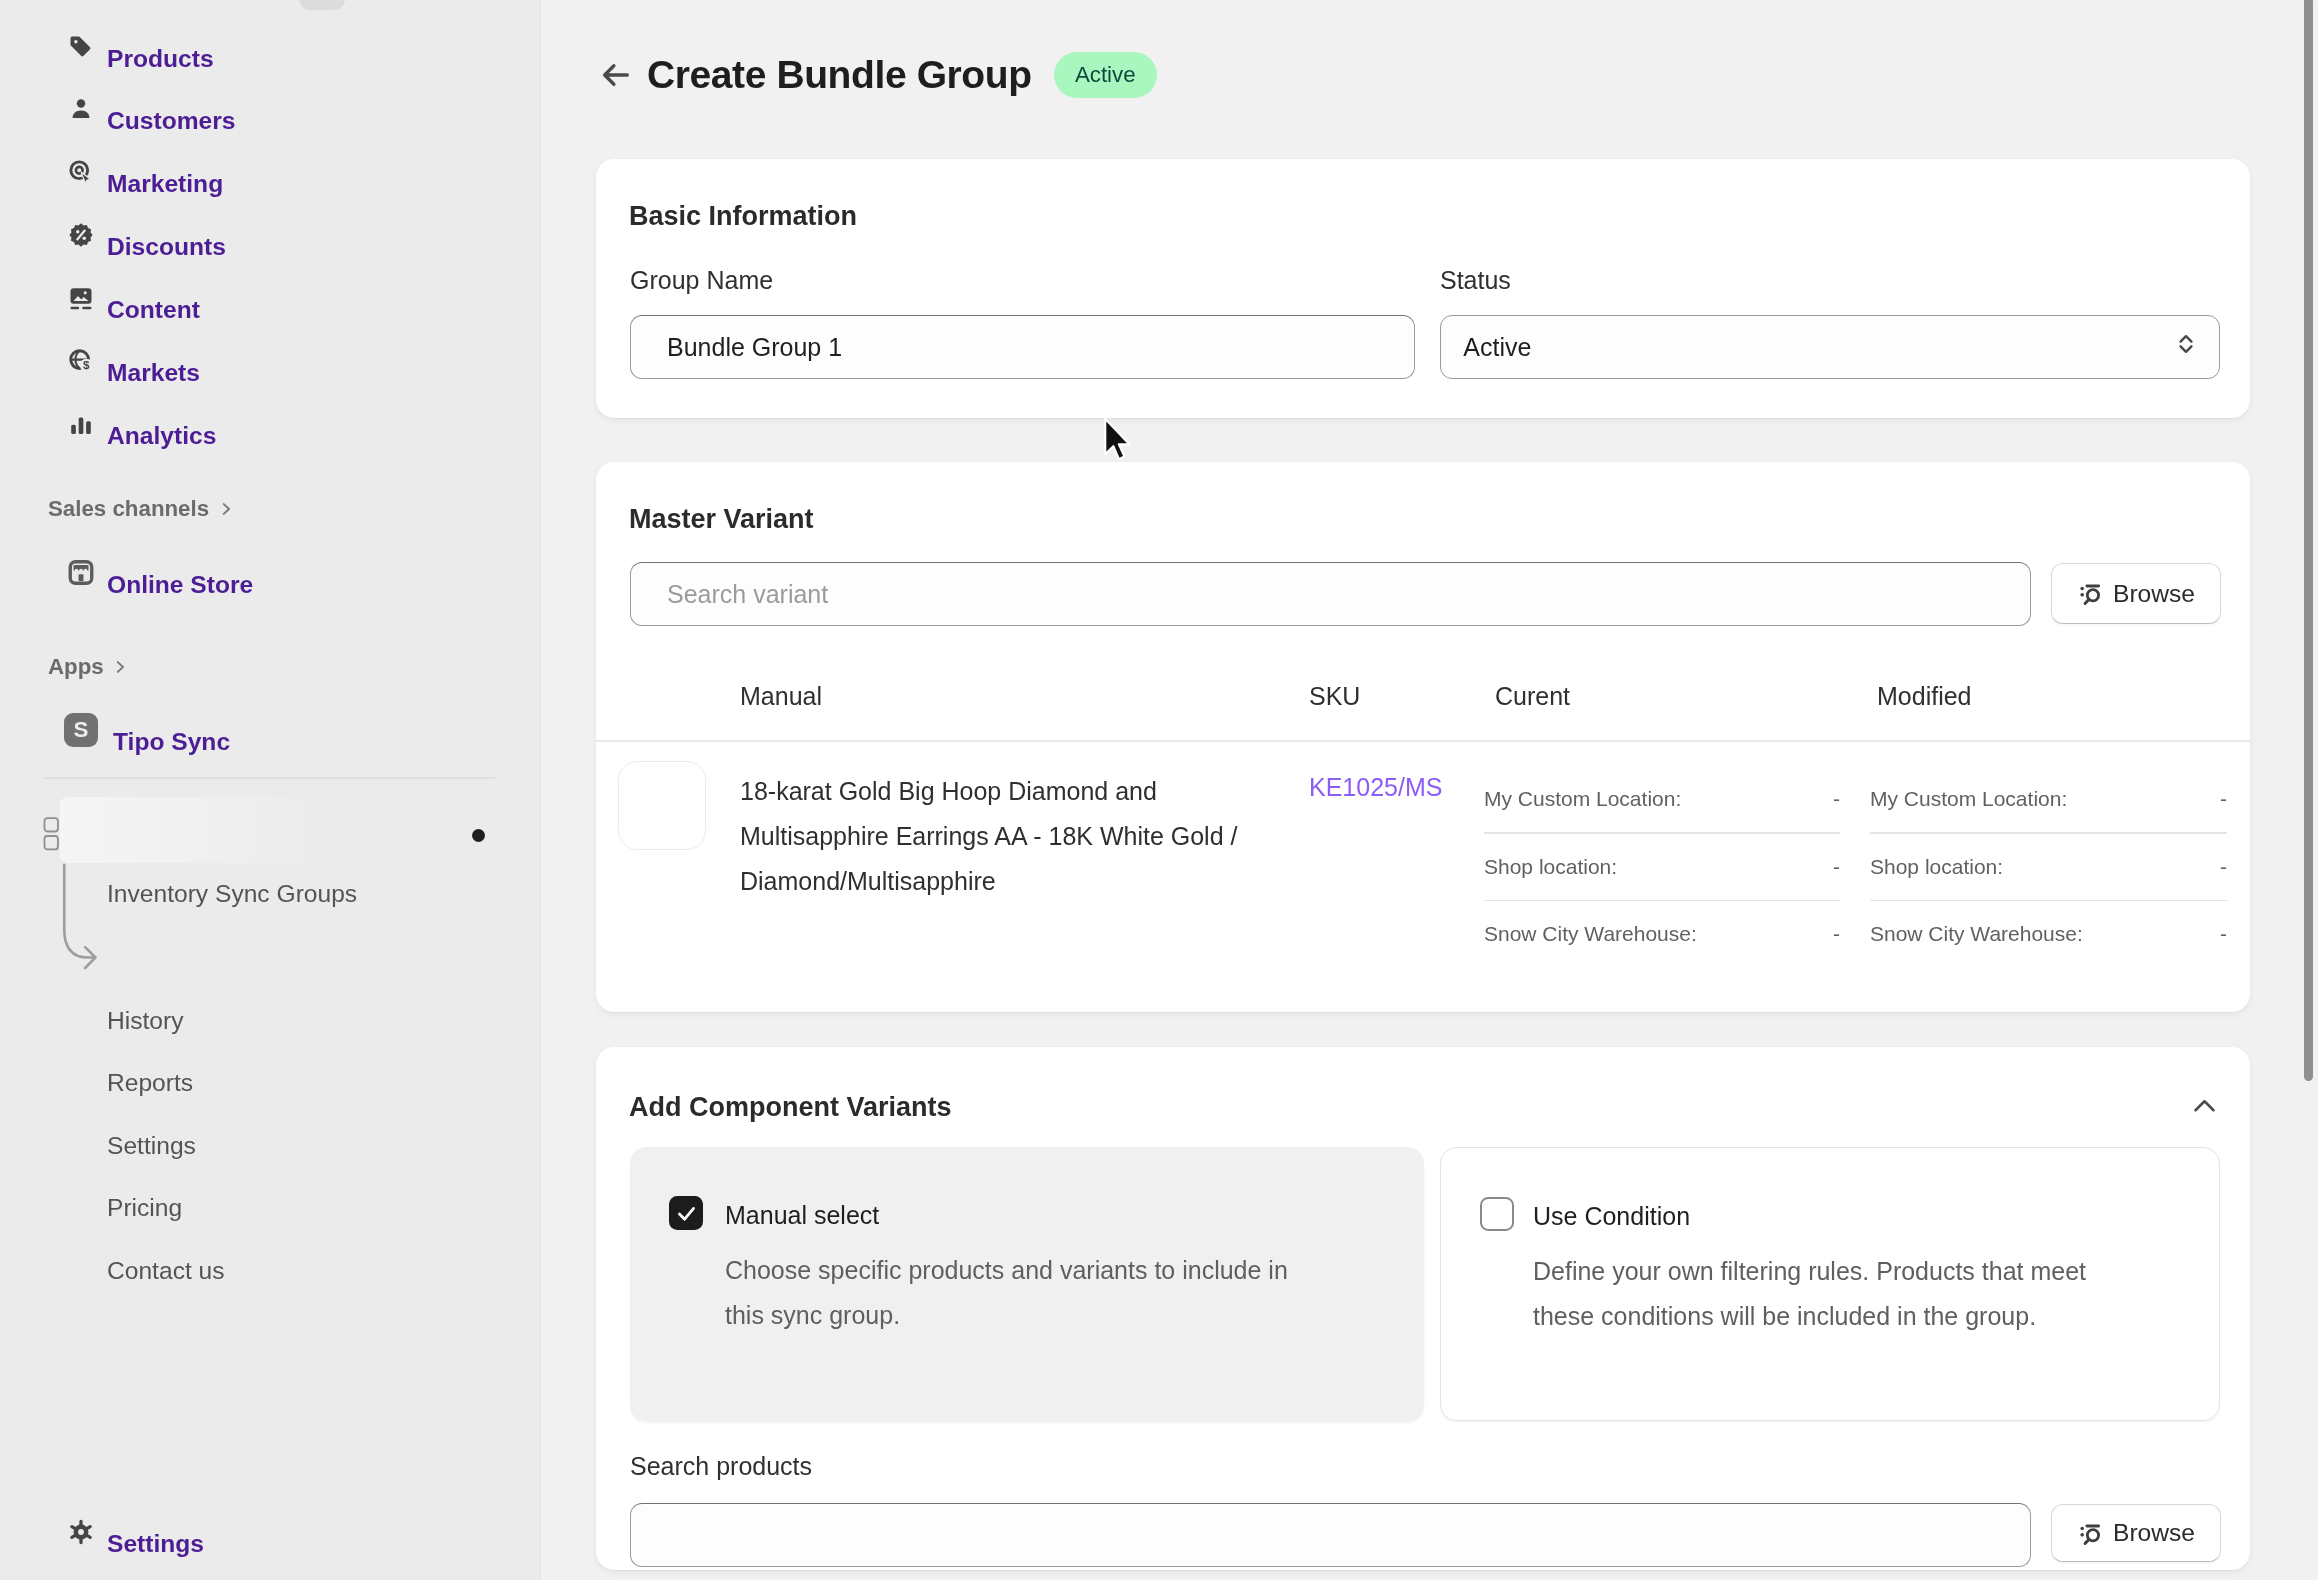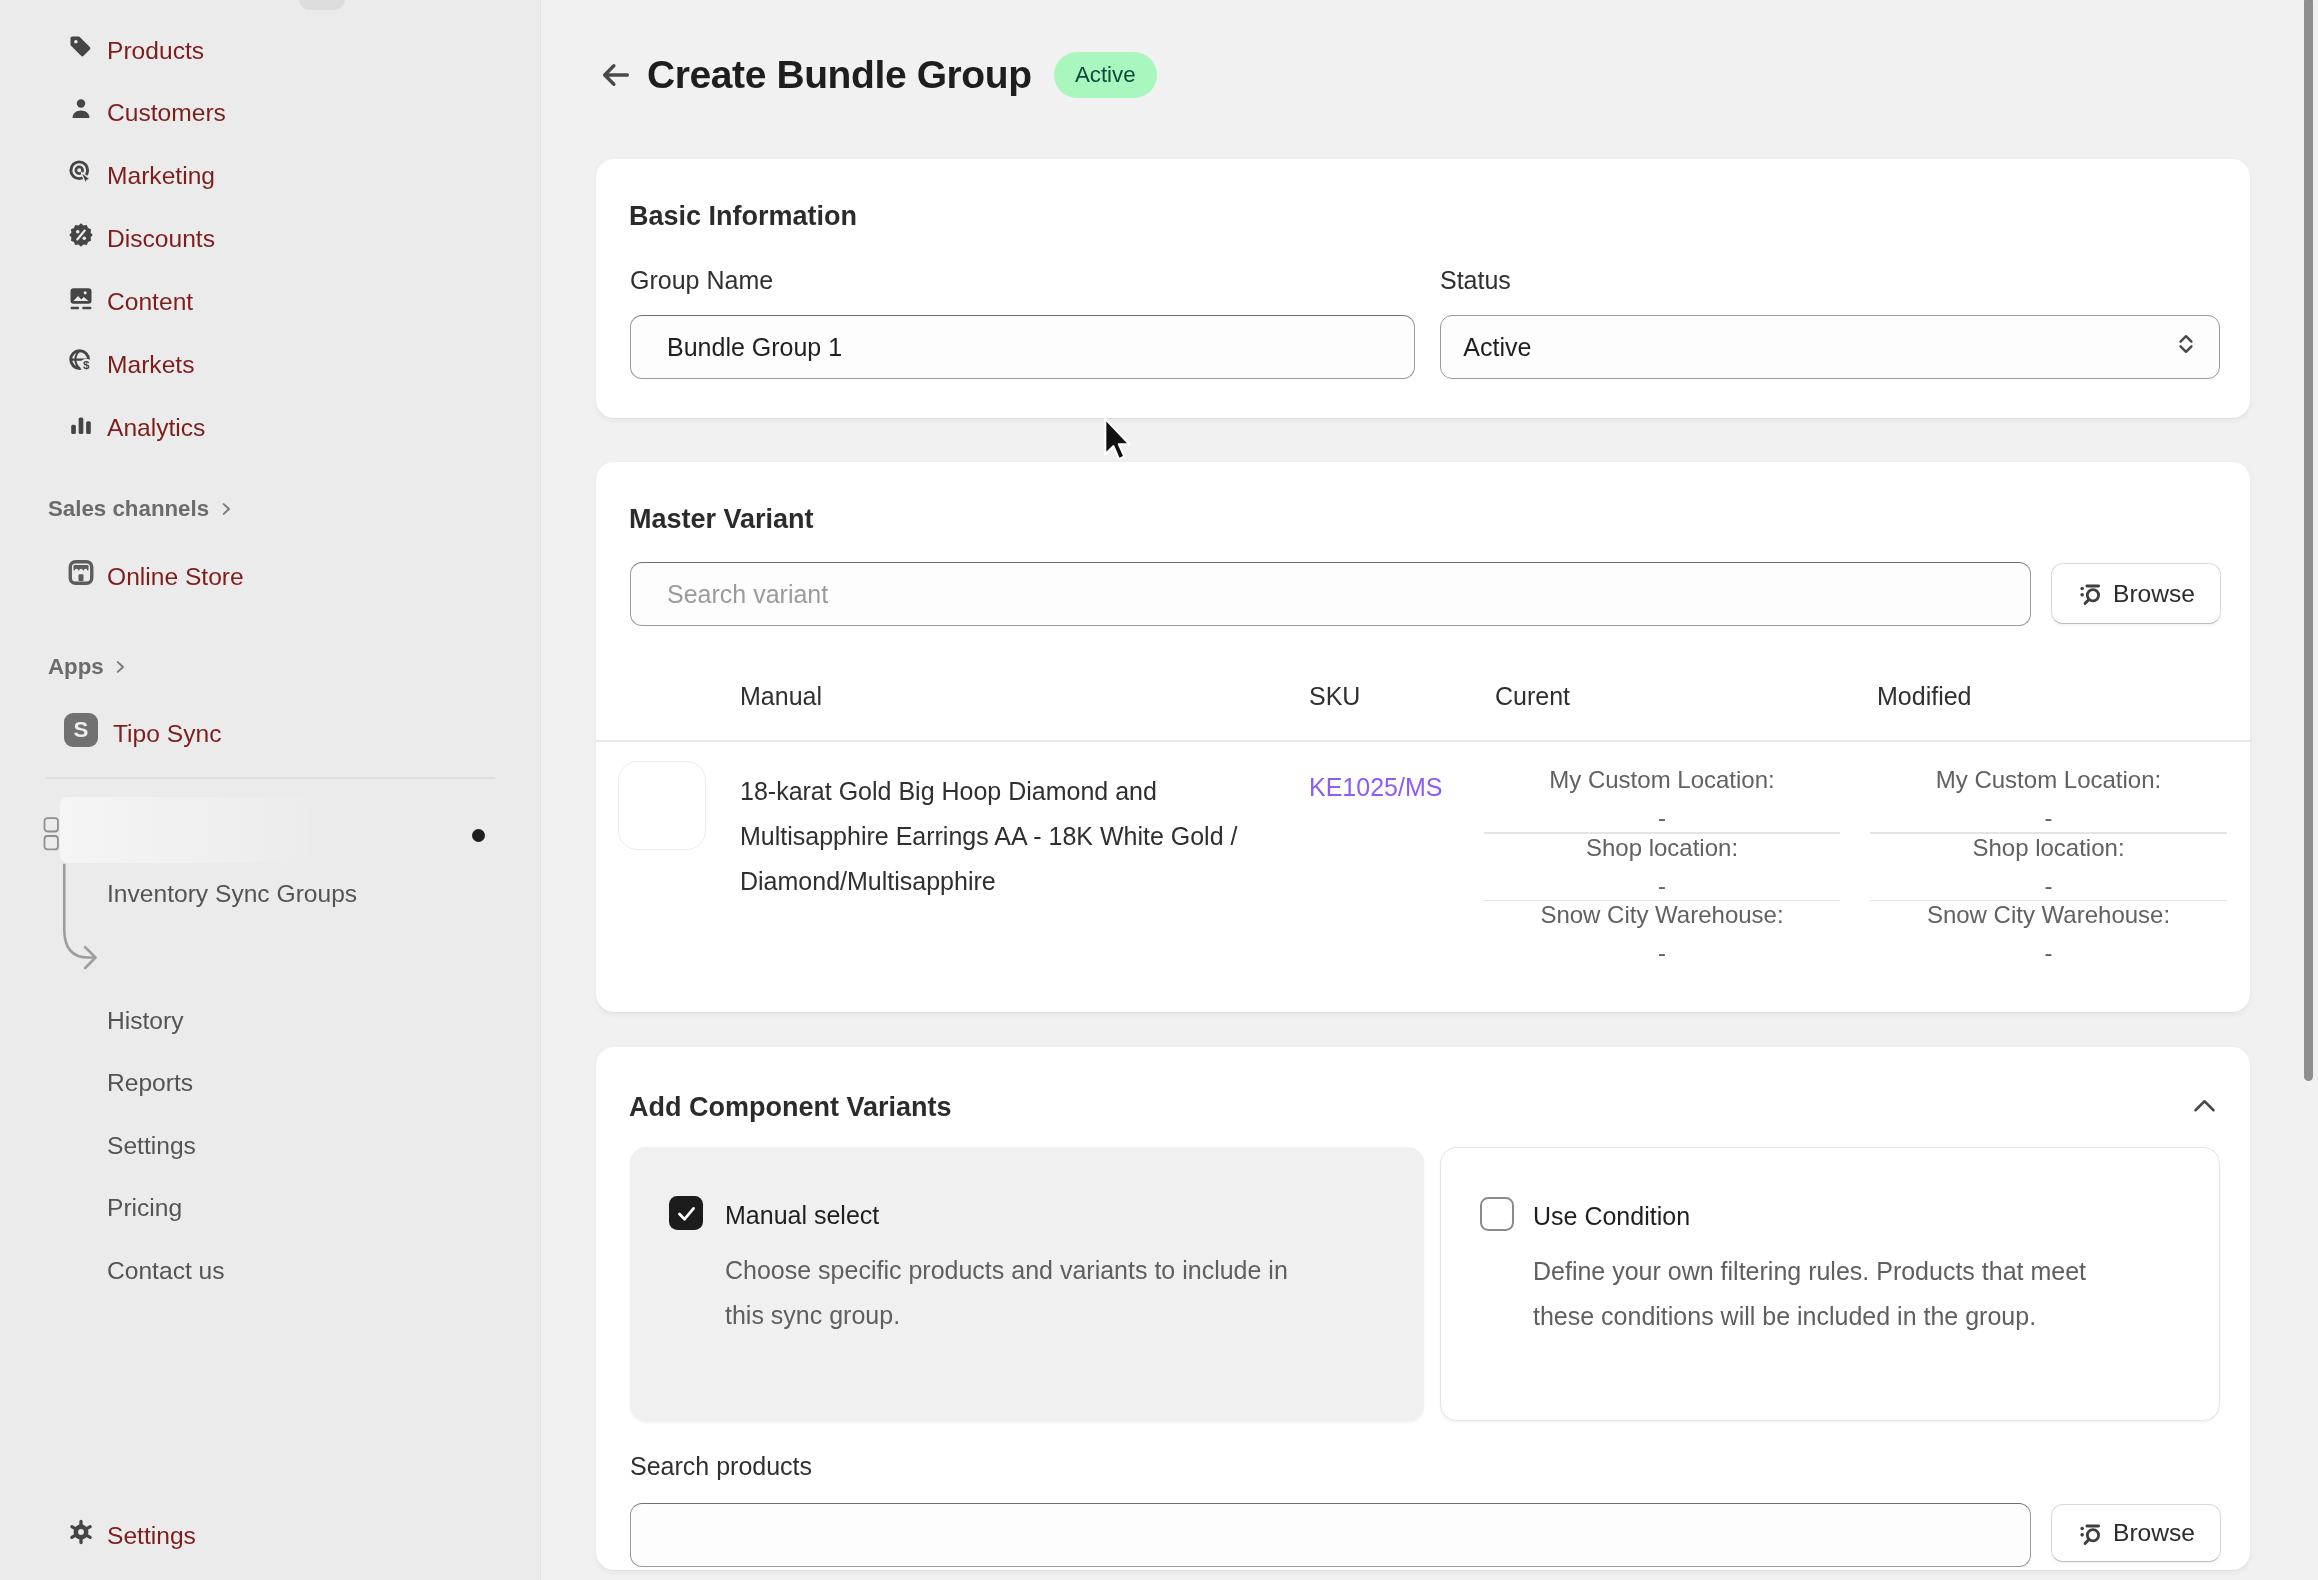--- a/index.html
+++ b/index.html
@@ -8,22 +8,22 @@
   .screen { position:relative; width:2319px; height:1580px; }
 
   
   .sidebar { position:absolute; left:0; top:0; width:541px; height:1580px;
     background:#ebebeb; border-right:0.7px solid #e3e3e3; }
   .top-pill { position:absolute; left:299px; top:-12px; width:46px; height:22.3px;
     border-radius:11.2px; background:#dcdcdc; }
   .nav-item { position:absolute; left:0; width:541px; height:63px; cursor:pointer; }
   .nav-item .ic { position:absolute; left:66px; top:50%; transform:translateY(-50%);
     width:30px; height:30px; display:flex; align-items:center; justify-content:center; }
-  .nav-item .lbl { position:absolute; left:107px; top:4px; line-height:63px;
-    font-size:24.6px; font-weight:400; color:#7f1d1d; }
+  .nav-item .lbl { position:absolute; left:107px; top:12px; line-height:63px;
+    font-size:24.6px; font-weight:700; color:#4c1d95; }
   .nav-section { position:absolute; left:48px; height:42px; display:flex;
     align-items:center; gap:7.4px; font-size:22.3px; font-weight:600; color:#6b6b6b; cursor:pointer; }
   .side-divider { position:absolute; left:45px; width:450px; height:1.5px; background:#dfdfdf; }
   .app-icon { position:absolute; left:64px; top:50%; transform:translateY(-50%);
     width:34px; height:34px; border-radius:9px; background:#717171; color:#ededed;
     display:flex; align-items:center; justify-content:center; font-size:22.3px; font-weight:700; }
   .app-icon-lbl { left:113px !important; }
   .blur-rect { position:absolute; left:60px; top:797px; width:246px; height:66px;
     border-radius:7.4px; background:linear-gradient(90deg,#f5f5f5,#ececec); }
   .notif-dot { position:absolute; left:472px; top:829px; width:13.4px; height:13.4px;
@@ -66,21 +66,21 @@
     cursor:pointer; box-shadow:0 1.5px 2.2px rgba(0,0,0,.04); }
 
   .col-head { position:absolute; font-size:25px; font-weight:500; color:#2f2f2f; }
   .table-divider { position:absolute; left:0; right:0; height:1.5px; background:#e8e8e8; }
   .img-placeholder { position:absolute; width:88px; height:89px; border:1.5px solid #ececec;
     border-radius:19.4px; background:#fff; }
   .variant-title { position:absolute; width:529px; font-size:25px; color:#2f2f2f; line-height:45px; }
   .sku-val { position:absolute; font-size:25px; color:#8b5cf6; }
   .loc-col { position:absolute; }
   .loc-row { position:relative; height:66px; display:flex; align-items:center;
-    justify-content:space-between; font-size:24px; color:#616161;flex-direction:column; }
+    justify-content:space-between; font-size:21px; color:#616161; }
   .loc-sep { height:1.5px; background:#e4e4e4; }
 
   .option-card { position:absolute; top:100px; height:274px; border-radius:16.4px;padding-left:44px; }
   .option-card.gray { background:#f0f0f0; box-shadow:0 1.5px 2.2px rgba(0,0,0,.05); }
   .option-card.white { background:#fff; border:1.5px solid #e3e3e3; box-shadow:0 1.5px 2.2px rgba(0,0,0,.04); }
   .cb { position:absolute; width:34px; height:34px; border-radius:8.2px; }
   .cb.checked { background:#1c1c1c; display:flex; align-items:center; justify-content:center; }
   .cb.unchecked { background:#fff; border:2.2px solid #8a8a8a; }
   .option-title { position:absolute; font-size:25px; font-weight:500; color:#1f1f1f; }
   .option-desc { position:absolute; font-size:25px; color:#5f5f5f; line-height:45px; }

